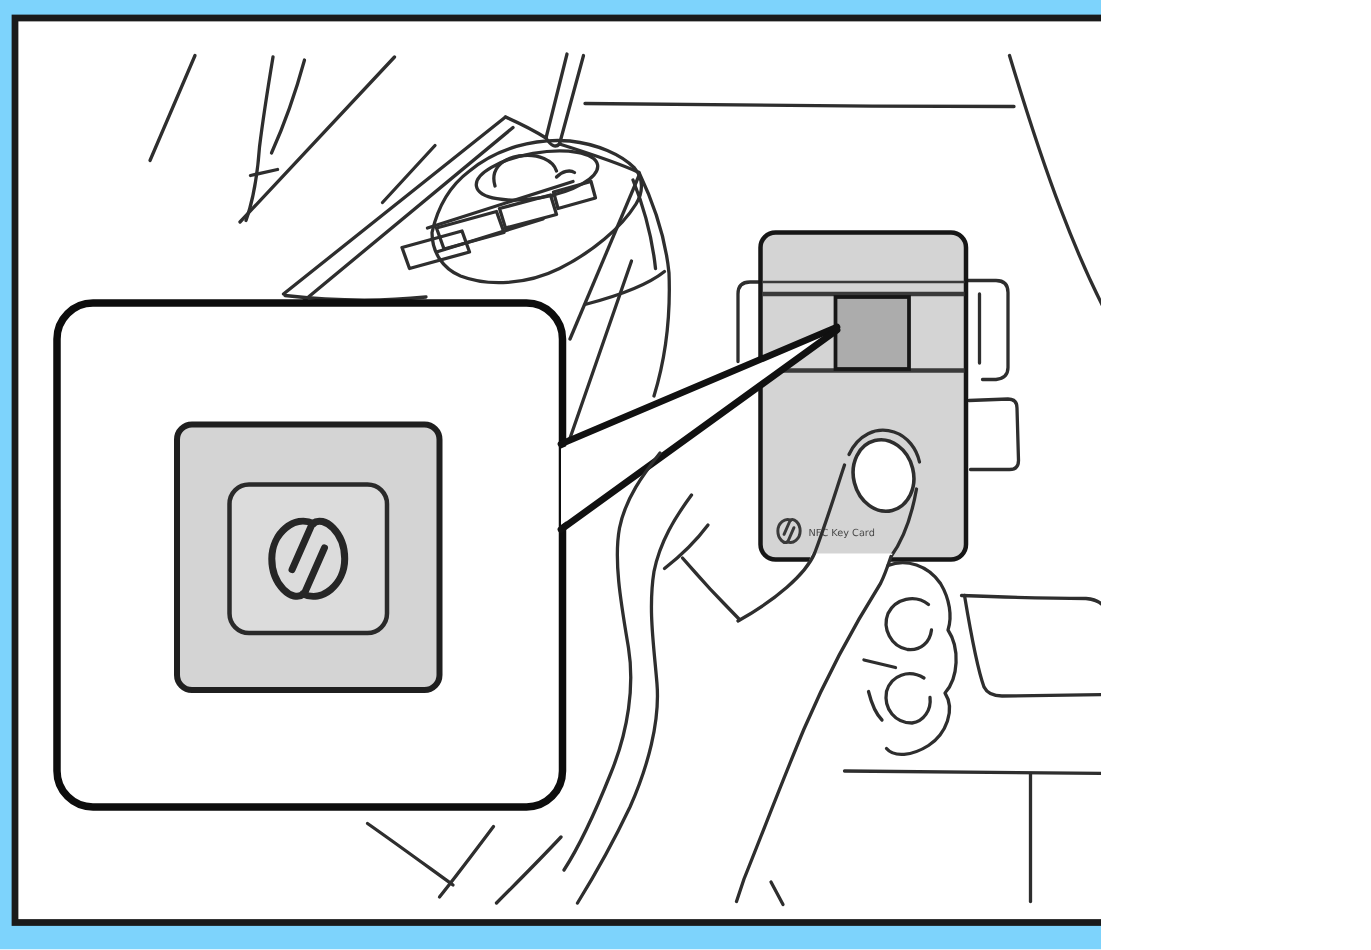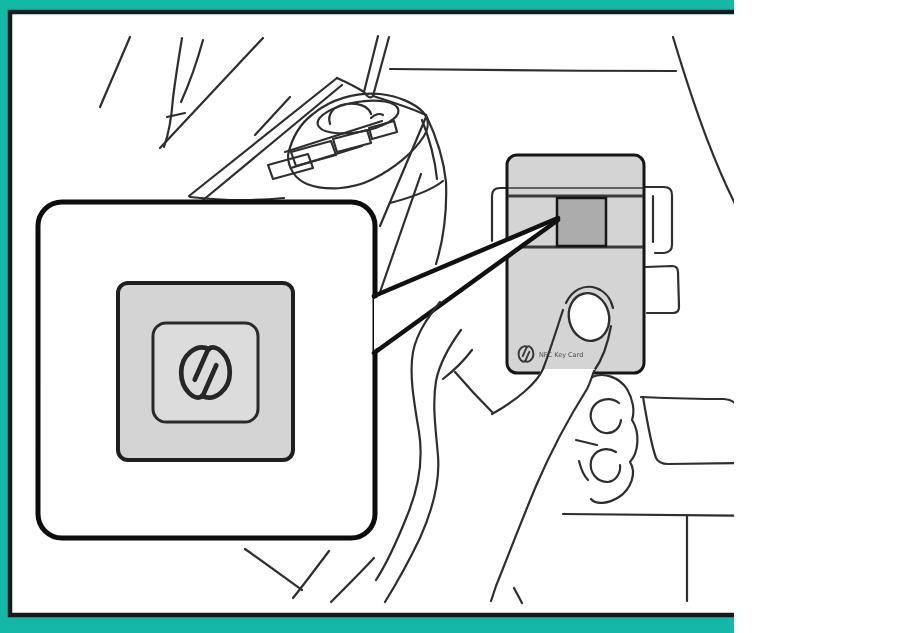--- a/index.html
+++ b/index.html
@@ -1,19 +1,19 @@
 <!DOCTYPE html>
 <html><head>
 <meta charset="utf-8">
 <style>
   html,body{margin:0;padding:0;background:#ffffff;}
   .figure-wrap{
     position:relative;
     width:734px;height:633px;
-    background:#14b8a6;
+    background:#7dd3fc;
     font-family:"Liberation Sans", sans-serif;
     overflow:hidden;
   }
   svg{display:block;}
   .lineart{stroke:#2e2e2e;stroke-width:2.2;fill:none;stroke-linecap:round;stroke-linejoin:round;}
   .heavy{stroke:#111111;fill:none;stroke-linecap:round;stroke-linejoin:round;}
   .card-print{font-family:"DejaVu Sans", sans-serif;font-size:6.5px;fill:#4a4a4a;}
 </style>
 </head>
 <body>

